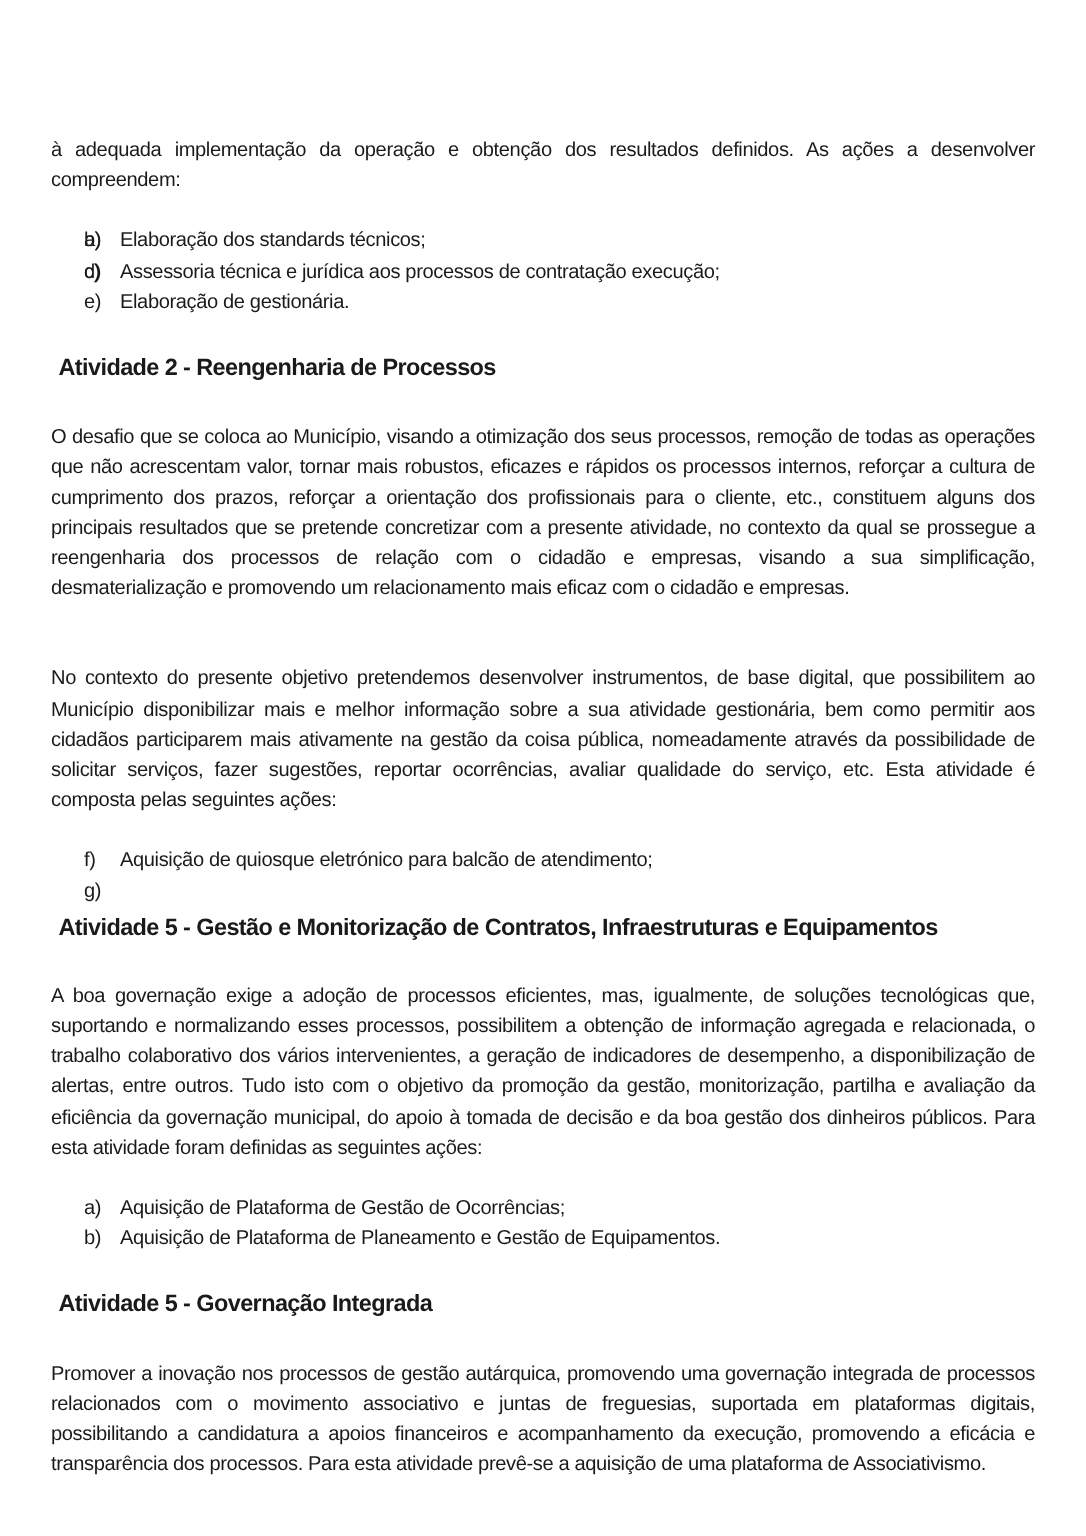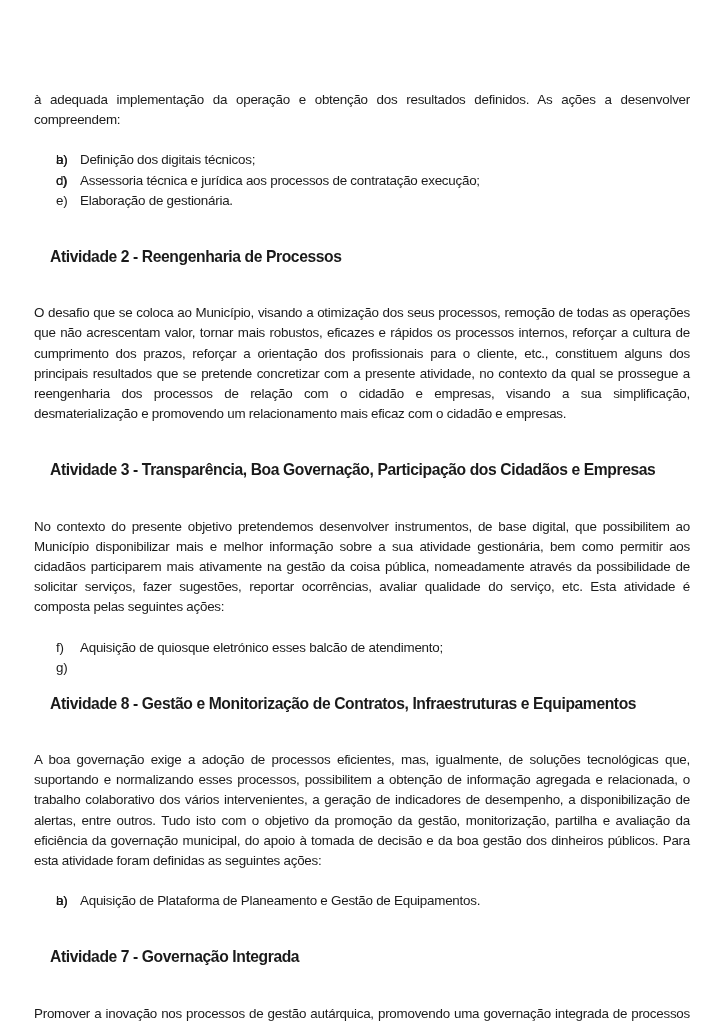--- a/index.html
+++ b/index.html
@@ -23,21 +23,21 @@
       font-size: 13.4px;
       line-height: 20.2px;
       letter-spacing: -0.25px;
     }
     p {
       margin: 0;
       text-align: justify;
     }
     .heading {
       font-weight: bold;
-      margin: 16px;
+      margin: 5px;
       letter-spacing: -0.4px;
     }
     .gap { height: 20px; }
     ol.actions {
       list-style: none;
       margin: 0;
       padding: 0;
     }
     ol.actions li {
       position: relative;
@@ -52,49 +52,48 @@
   </style>
 </head>
 <body>
 
 <div class="page">
 
   <p>à adequada implementação da operação e obtenção dos resultados definidos. As ações a desenvolver compreendem:</p>
   <div class="gap"></div>
   <ol class="actions">
     <li><span class="marker">a)</span></li>
-    <li><span class="marker">b)</span><span>Definição dos digitais técnicos;</span></li>
+    <li><span class="marker">b)</span><span>Elaboração dos standards técnicos;</span></li>
     <li><span class="marker">c)</span></li>
     <li><span class="marker">d)</span><span>Assessoria técnica e jurídica aos processos de contratação execução;</span></li>
     <li><span class="marker">e)</span><span>Elaboração de gestionária.</span></li>
   </ol>
   <div class="gap"></div>
 
   <h3 class="heading">Atividade 2 - Reengenharia de Processos</h3>
   <div class="gap"></div>
   <p>O desafio que se coloca ao Município, visando a otimização dos seus processos, remoção de todas as operações que não acrescentam valor, tornar mais robustos, eficazes e rápidos os processos internos, reforçar a cultura de cumprimento dos prazos, reforçar a orientação dos profissionais para o cliente, etc., constituem alguns dos principais resultados que se pretende concretizar com a presente atividade, no contexto da qual se prossegue a reengenharia dos processos de relação com o cidadão e empresas, visando a sua simplificação, desmaterialização e promovendo um relacionamento mais eficaz com o cidadão e empresas.</p>
   <div class="gap"></div>
 
-  <h3 class="heading">Atividade 3 - Transparência, Boa Governação, Participação dos Cidadãos e Empresas</h3>
   <div class="gap"></div>
   <p>No contexto do presente objetivo pretendemos desenvolver instrumentos, de base digital, que possibilitem ao Município disponibilizar mais e melhor informação sobre a sua atividade gestionária, bem como permitir aos cidadãos participarem mais ativamente na gestão da coisa pública, nomeadamente através da possibilidade de solicitar serviços, fazer sugestões, reportar ocorrências, avaliar qualidade do serviço, etc. Esta atividade é composta pelas seguintes ações:</p>
   <div class="gap"></div>
   <ol class="actions">
-    <li><span class="marker">f)</span><span>Aquisição de quiosque eletrónico esses balcão de atendimento;</span></li>
+    <li><span class="marker">f)</span><span>Aquisição de quiosque eletrónico para balcão de atendimento;</span></li>
     <li><span class="marker">g)</span></li>
   </ol>
   <div class="gap"></div>
 
-  <h3 class="heading">Atividade 8 - Gestão e Monitorização de Contratos, Infraestruturas e Equipamentos</h3>
+  <h3 class="heading">Atividade 5 - Gestão e Monitorização de Contratos, Infraestruturas e Equipamentos</h3>
   <div class="gap"></div>
   <p>A boa governação exige a adoção de processos eficientes, mas, igualmente, de soluções tecnológicas que, suportando e normalizando esses processos, possibilitem a obtenção de informação agregada e relacionada, o trabalho colaborativo dos vários intervenientes, a geração de indicadores de desempenho, a disponibilização de alertas, entre outros. Tudo isto com o objetivo da promoção da gestão, monitorização, partilha e avaliação da eficiência da governação municipal, do apoio à tomada de decisão e da boa gestão dos dinheiros públicos. Para esta atividade foram definidas as seguintes ações:</p>
   <div class="gap"></div>
   <ol class="actions">
-    <li><span class="marker">a)</span></li>
+    <li><span class="marker">a)</span><span>Aquisição de Plataforma de Gestão de Ocorrências;</span></li>
     <li><span class="marker">b)</span><span>Aquisição de Plataforma de Planeamento e Gestão de Equipamentos.</span></li>
   </ol>
   <div class="gap"></div>
 
-  <h3 class="heading">Atividade 7 - Governação Integrada</h3>
+  <h3 class="heading">Atividade 5 - Governação Integrada</h3>
   <div class="gap"></div>
   <p>Promover a inovação nos processos de gestão autárquica, promovendo uma governação integrada de processos relacionados com o movimento associativo e juntas de freguesias, suportada em plataformas digitais, possibilitando a candidatura a apoios financeiros e acompanhamento da execução, promovendo a eficácia e transparência dos processos. Para esta atividade prevê-se a aquisição de uma plataforma de Associativismo.</p>
 
 </div>
 
 </body></html>

